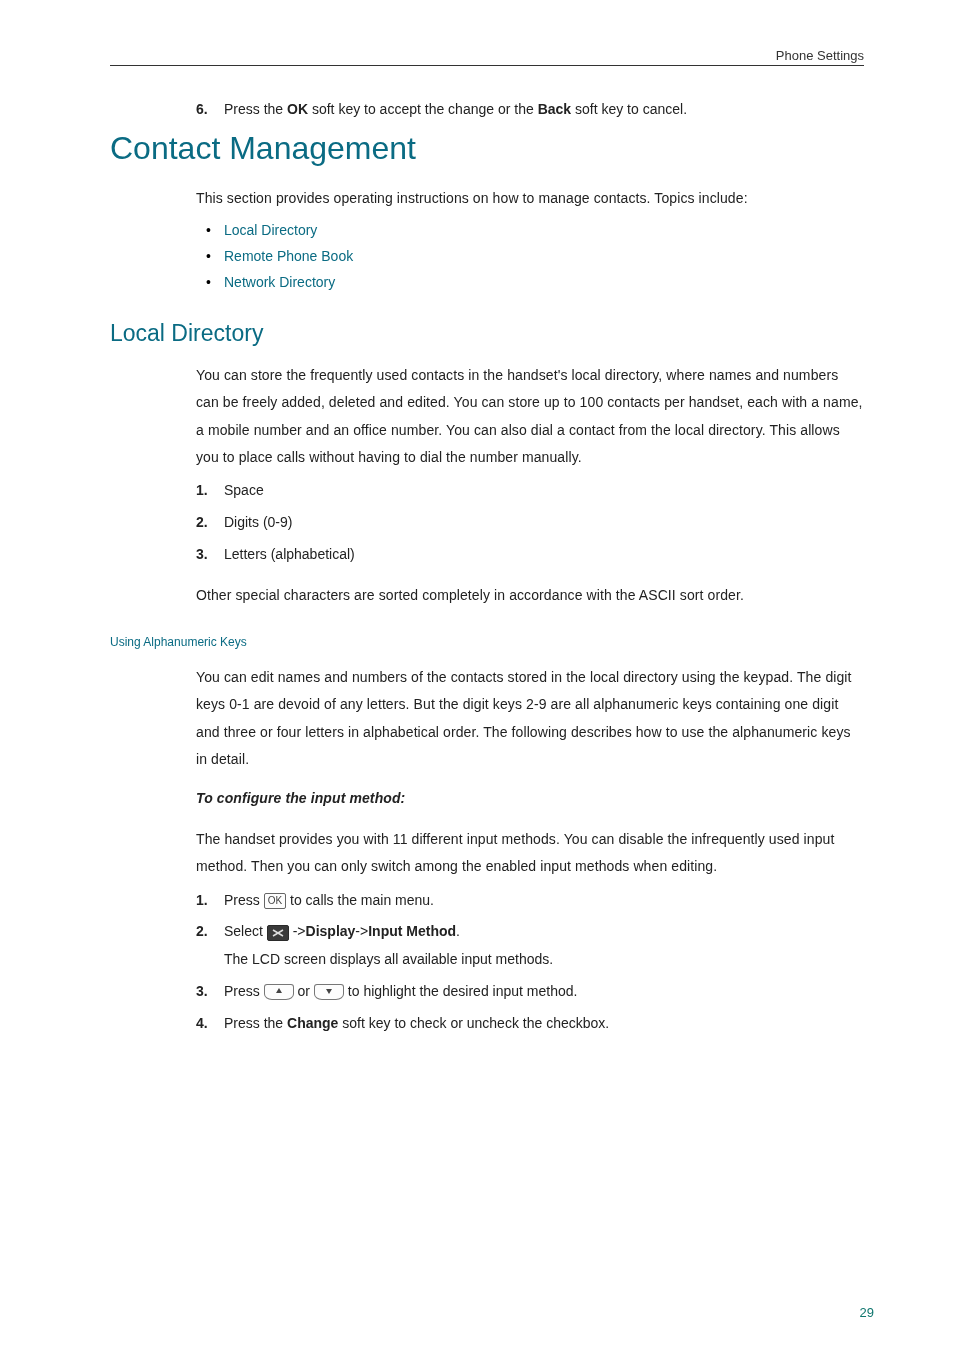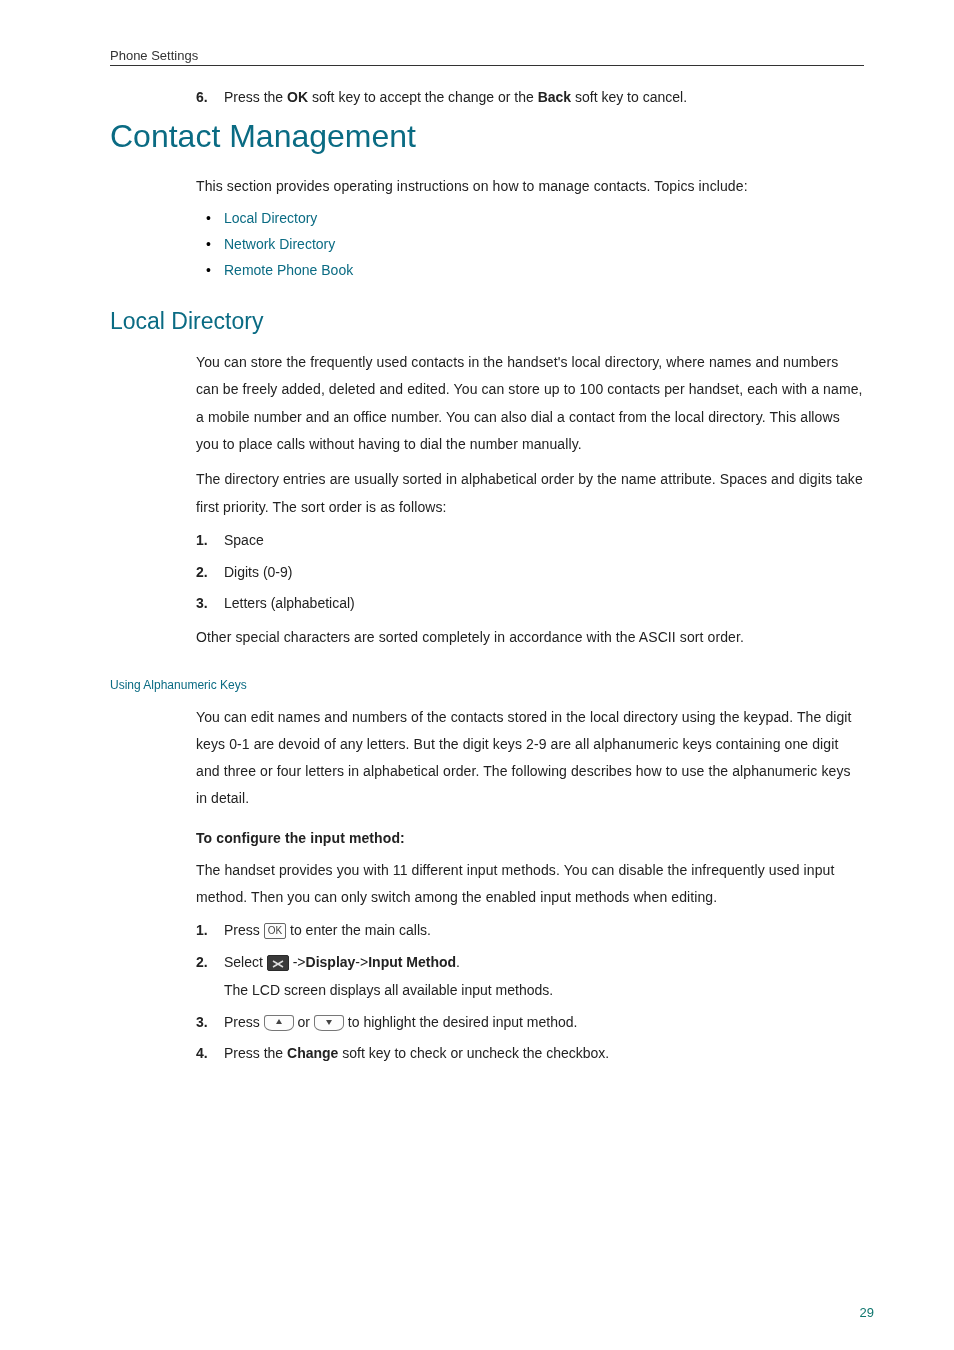--- a/index.html
+++ b/index.html
@@ -11,25 +11,26 @@
   .page {
     width: 954px;
     height: 1350px;
     box-sizing: border-box;
     padding: 48px 90px 40px 110px;
     position: relative;
     font-family: "Segoe UI", "Helvetica Neue", Arial, sans-serif;
     color: #222;
   }
   .header-line {
+    text-align: right;
     font-size: 13px;
     color: #333;
     padding-bottom: 2px;
     border-bottom: 1px solid #333;
-    margin-bottom: 20px;
+    margin-bottom: 32px;
   }
   .indent-block {
     margin-left: 86px;
     margin-right: 0;
   }
   .h1 {
     font-family: "Segoe UI", "Myriad Pro", Arial, sans-serif;
     font-weight: 500;
     color: #0a6b83;
     font-size: 32px;
@@ -46,27 +47,28 @@
     font-family: "Segoe UI", "Myriad Pro", Arial, sans-serif;
     font-weight: 500;
     color: #0a6b83;
     font-size: 12px;
     margin: 26px 0 12px 0;
   }
   .body-text {
     font-size: 14px;
     line-height: 1.95;
     letter-spacing: 0.1px;
-    margin: 0 0 8px 0;
+    margin: 15px 0 8px 0;
   }
   .body-text-tight {
     font-size: 14px;
     line-height: 1.7;
     letter-spacing: 0.1px;
     margin: 4px 0 6px 0;
+    font-style: italic;
   }
   .bold { font-weight: 700; }
   ul.link-list {
     list-style: none;
     padding: 0;
     margin: 6px 0 6px 0;
   }
   ul.link-list li {
     position: relative;
     padding-left: 28px;
@@ -178,51 +180,50 @@
       </li>
     </ol>
   </div>
 
   <div class="h1">Contact Management</div>
 
   <div class="indent-block">
     <p class="body-text">This section provides operating instructions on how to manage contacts. Topics include:</p>
     <ul class="link-list">
       <li><span class="link-text">Local Directory</span></li>
+      <li><span class="link-text">Remote Phone Book</span></li>
       <li><span class="link-text">Network Directory</span></li>
-      <li><span class="link-text">Remote Phone Book</span></li>
     </ul>
   </div>
 
   <div class="h2">Local Directory</div>
 
   <div class="indent-block">
     <p class="body-text">You can store the frequently used contacts in the handset's local directory, where names and numbers can be freely added, deleted and edited. You can store up to 100 contacts per handset, each with a name, a mobile number and an office number. You can also dial a contact from the local directory. This allows you to place calls without having to dial the number manually.</p>
-    <p class="body-text">The directory entries are usually sorted in alphabetical order by the name attribute. Spaces and digits take first priority. The sort order is as follows:</p>
     <ol class="num-list">
       <li><span class="num">1.</span><span>Space</span></li>
       <li><span class="num">2.</span><span>Digits (0-9)</span></li>
       <li><span class="num">3.</span><span>Letters (alphabetical)</span></li>
     </ol>
     <p class="body-text">Other special characters are sorted completely in accordance with the ASCII sort order.</p>
   </div>
 
   <div class="h3">Using Alphanumeric Keys</div>
 
   <div class="indent-block">
     <p class="body-text">You can edit names and numbers of the contacts stored in the local directory using the keypad. The digit keys 0-1 are devoid of any letters. But the digit keys 2-9 are all alphanumeric keys containing one digit and three or four letters in alphabetical order. The following describes how to use the alphanumeric keys in detail.</p>
 
     <p class="body-text-tight bold" style="margin-top:14px;">To configure the input method:</p>
 
     <p class="body-text">The handset provides you with 11 different input methods. You can disable the infrequently used input method. Then you can only switch among the enabled input methods when editing.</p>
 
     <ol class="num-list">
       <li>
         <span class="num">1.</span>
-        <span>Press </span><span class="key-box">OK</span><span> to enter the main calls.</span>
+        <span>Press </span><span class="key-box">OK</span><span> to calls the main menu.</span>
       </li>
       <li>
         <span class="num">2.</span>
         <span>Select </span><span class="key-box dark"><svg class="icon-svg" viewBox="0 0 14 10">
               <line x1="2" y1="2" x2="12" y2="8" stroke="#ddd" stroke-width="1.5"></line>
               <line x1="2" y1="8" x2="12" y2="2" stroke="#ddd" stroke-width="1.5"></line>
             </svg></span><span> -&gt;</span><span class="bold">Display</span><span>-&gt;</span><span class="bold">Input Method</span><span>.</span>
         <div class="step-spacer"></div>
         <div style="">The LCD screen displays all available input methods.</div>
       </li>

